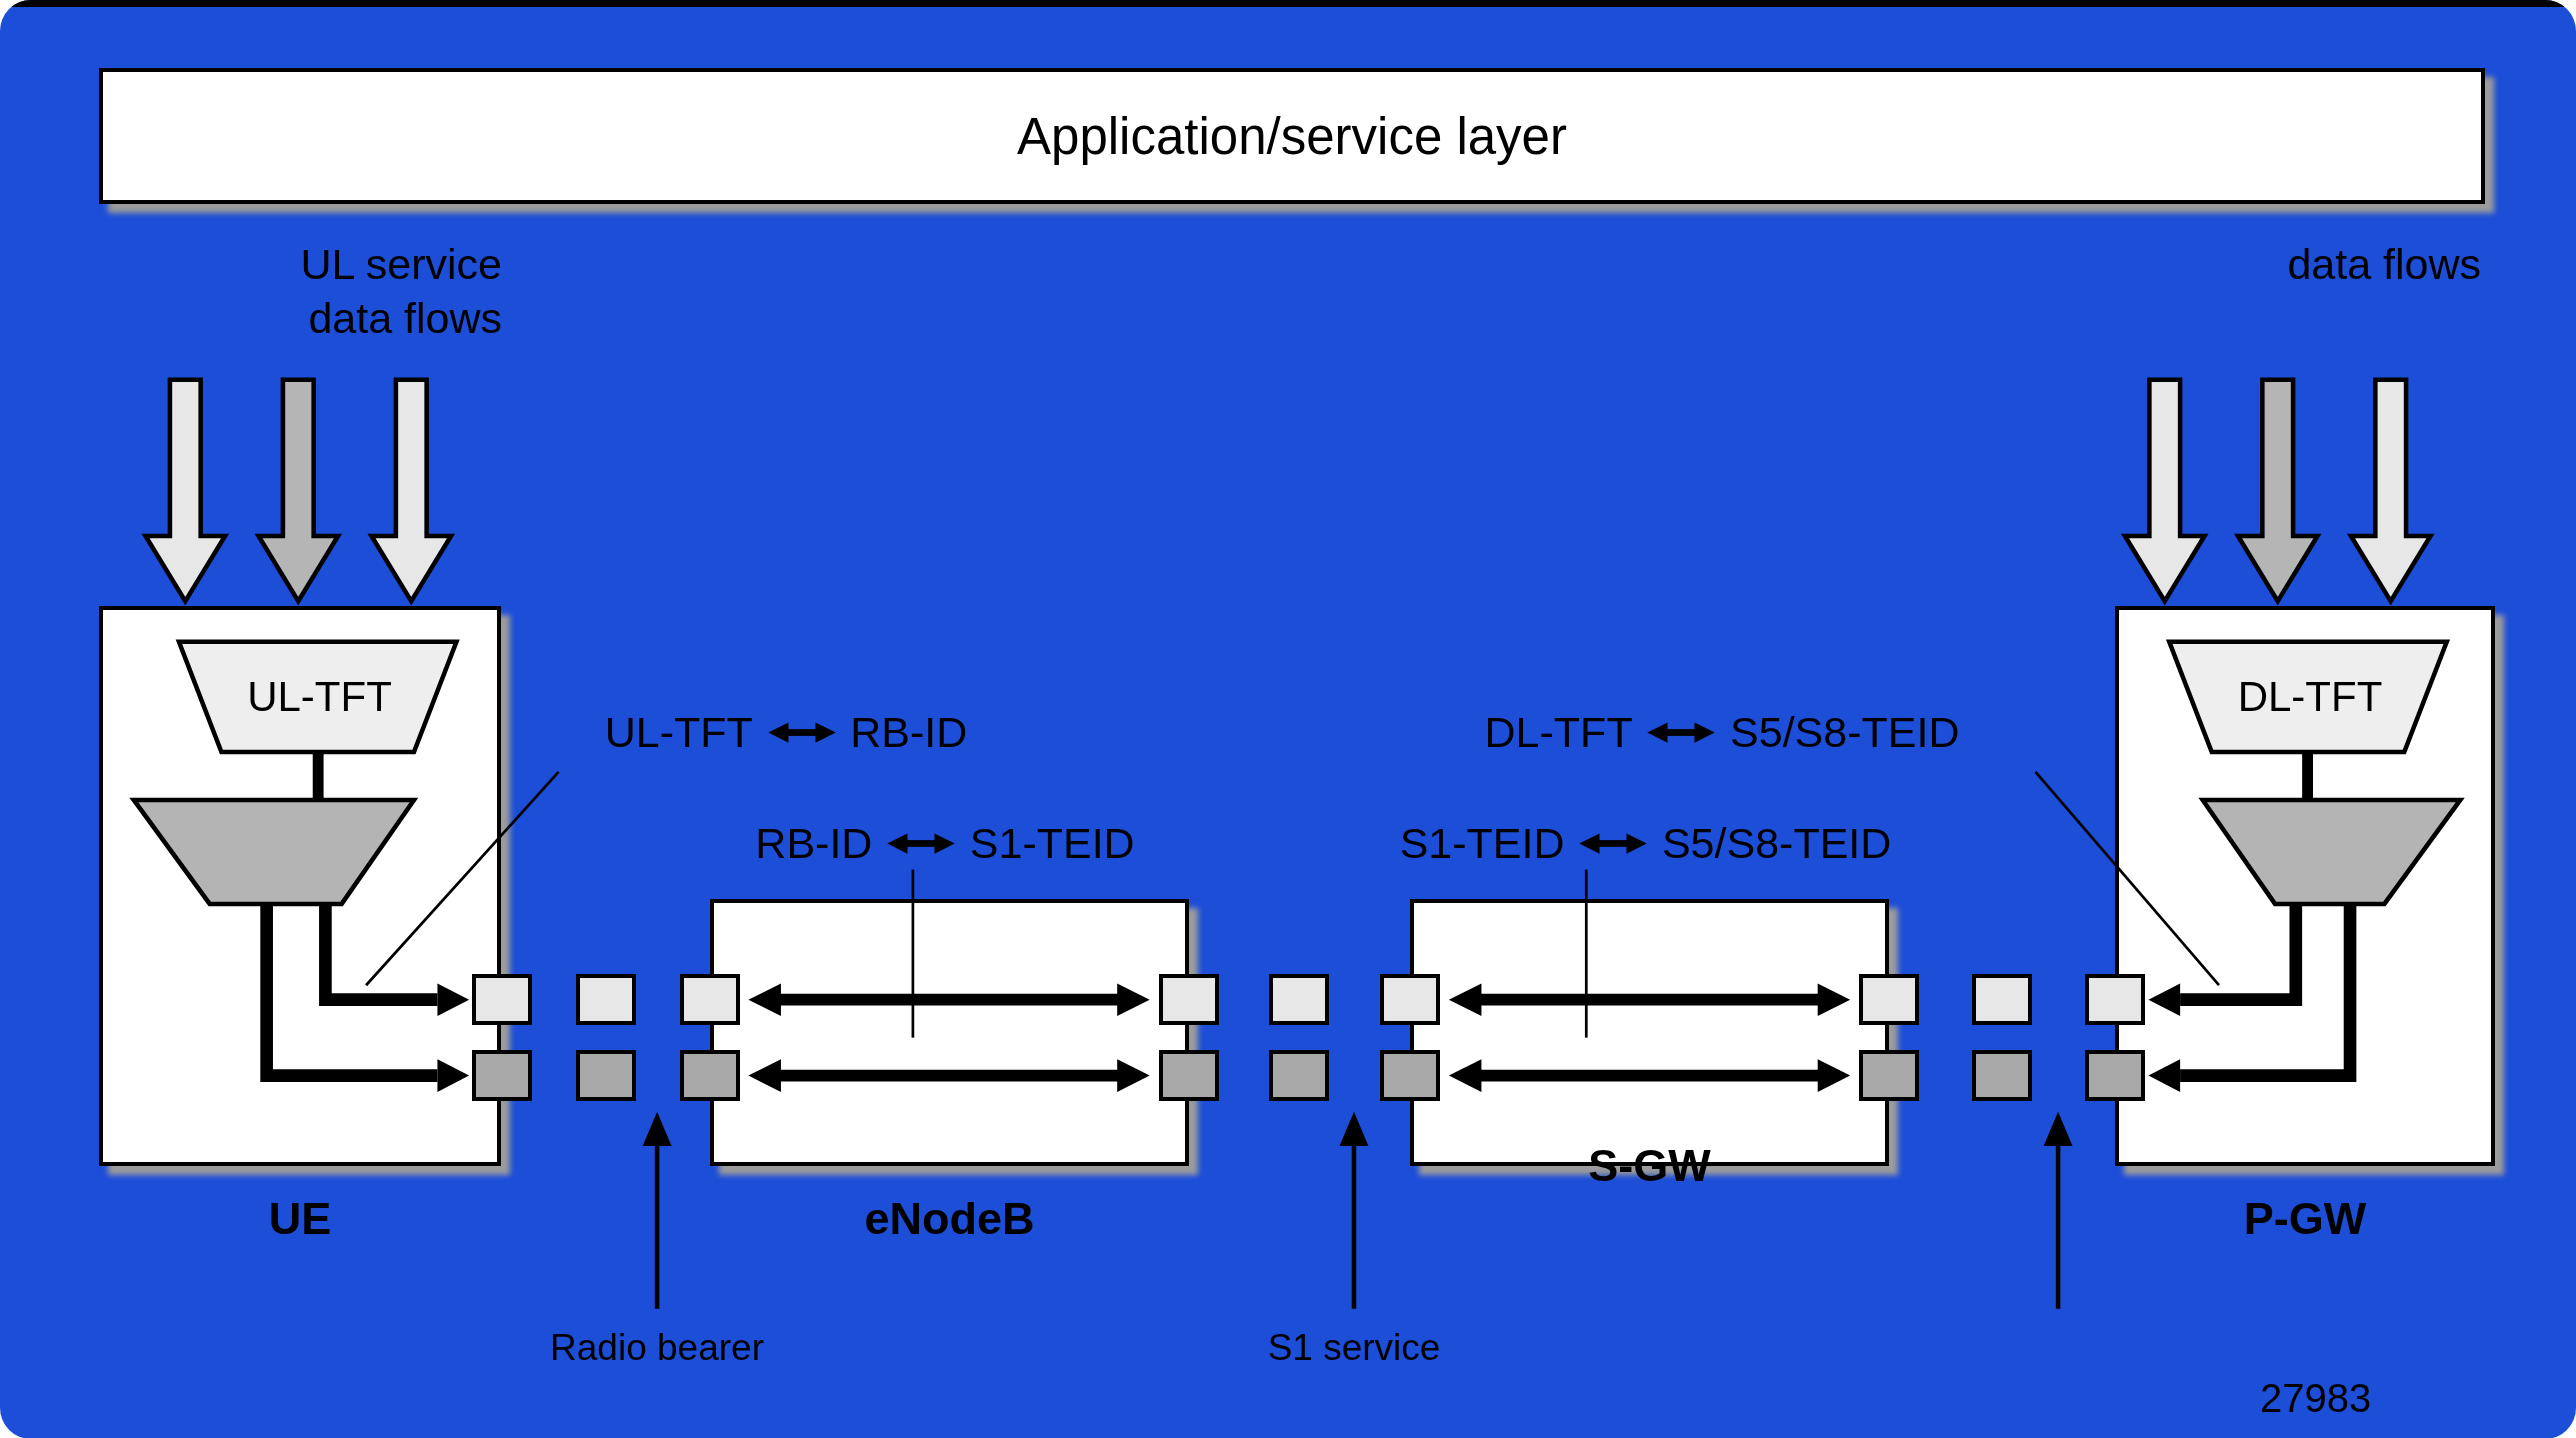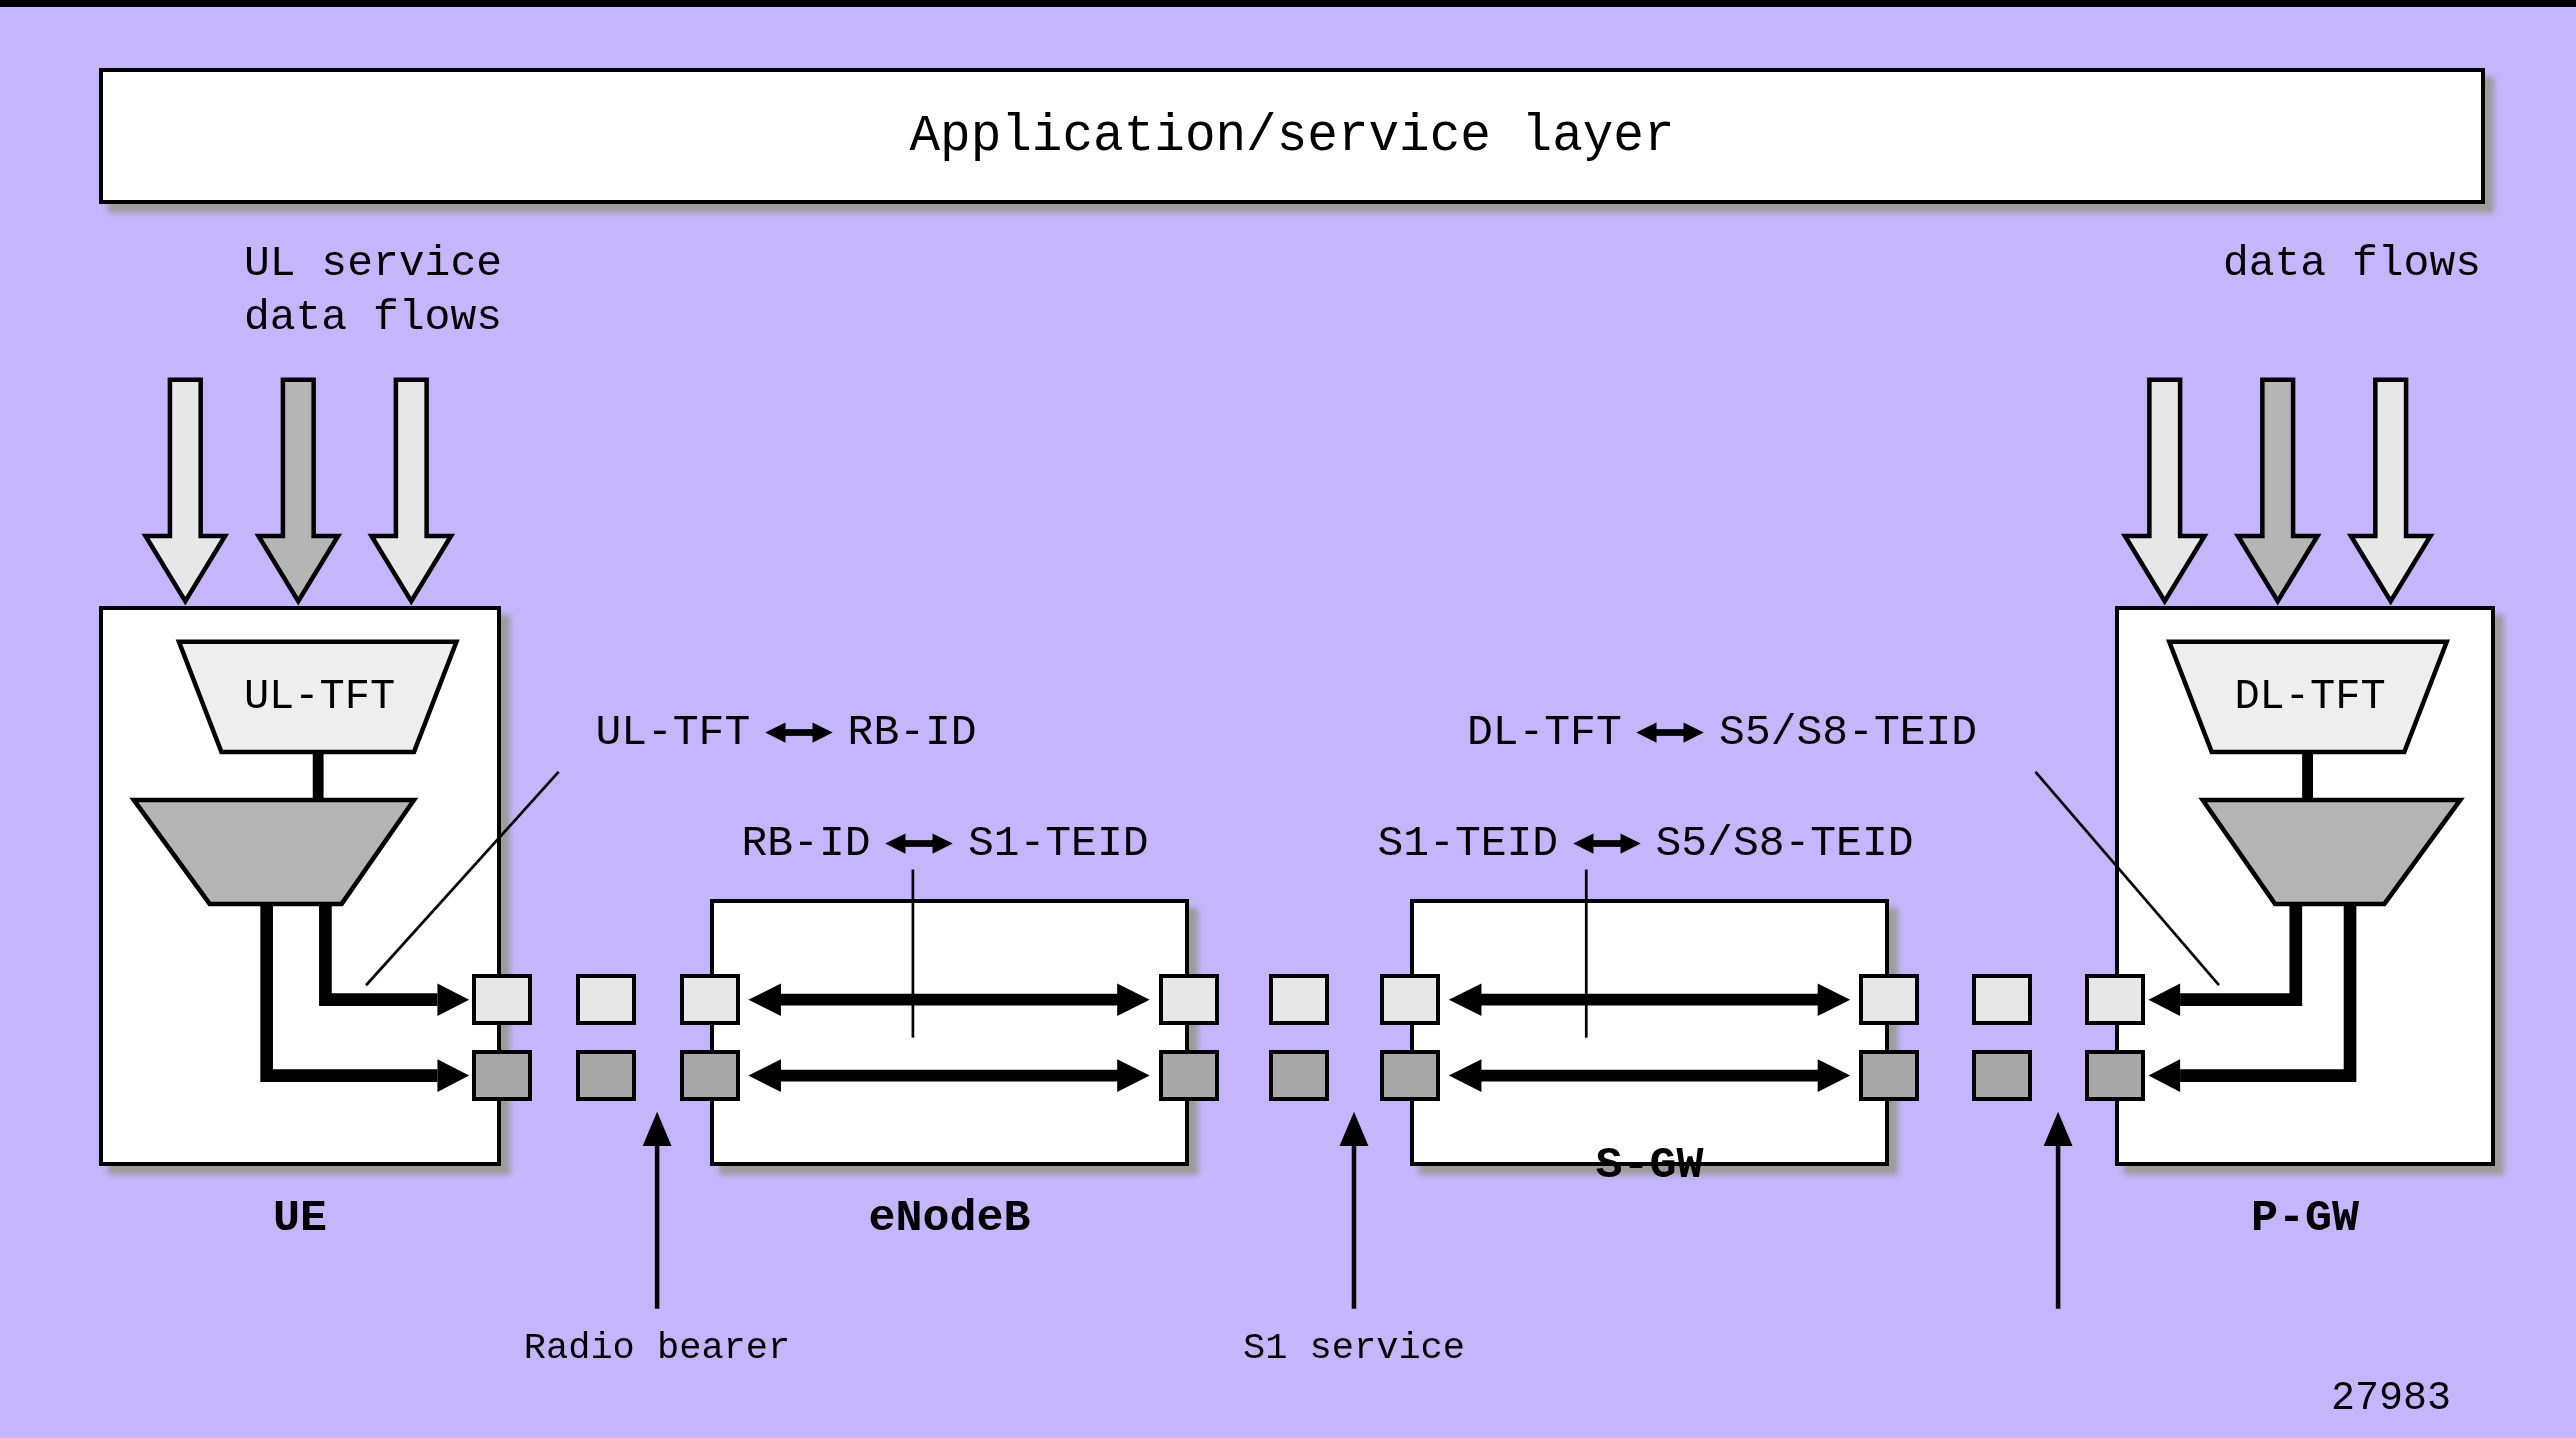--- a/index.html
+++ b/index.html
@@ -1,38 +1,38 @@
 <!DOCTYPE html>
 <html style="font-size:14.5px"><head>
 <meta charset="utf-8">
 <style>
   html,body{margin:0;padding:0;background:#fff;}
   .canvas{
-    position:relative;width:2576px;height:1439px;background:#c4b5fd;
-    font-family:Liberation Mono, monospace;color:#000;overflow:hidden;
+    position:relative;width:2576px;height:1439px;background:#1d4ed8;
+    font-family:Liberation Sans, sans-serif;color:#000;overflow:hidden;border-radius:31px;
   }
   .box{
     position:absolute;background:#fff;border:4.5px solid #000;
     box-sizing:border-box;box-shadow:9px 9px 5.4px #9c9c9c;
   }
   .applayer{display:flex;align-items:center;justify-content:center;font-size:51px;}
   .flow-label{position:absolute;text-align:right;font-size:43px;line-height:54px;}
   svg.art{position:absolute;left:0;top:0;pointer-events:none;}
   .sq{position:absolute;width:60px;height:51px;border:4.5px solid #000;box-sizing:border-box;}
   .sq.light{background:#e7e7e7;}
   .sq.dark{background:#a8a8a8;}
   .tft-label{position:absolute;display:flex;align-items:center;justify-content:center;font-size:42px;}
   .map-label{
     position:absolute;display:flex;align-items:center;justify-content:center;
     gap:12.7px;font-size:43px;white-space:nowrap;height:51px;
   }
   .mini-arrow{flex:0 0 auto;fill:#000;}
   .node-label{position:absolute;text-align:center;font-weight:bold;font-size:45px;height:54px;}
   .bearer-label{position:absolute;text-align:center;font-size:37px;height:51px;}
-  .fignum{position:absolute;font-size:40px;text-align:center;}
+  .fignum{position:absolute;font-size:40px;text-align:left;}
   .top-rule{position:absolute;left:0;top:0;width:2576px;height:7.2px;background:#000;}
 </style>
 </head>
 <body>
 
 <div class="canvas">
 
   <div class="top-rule"></div>
 
   <div class="box applayer" style="left:99px;top:68px;width:2386px;height:136px">

